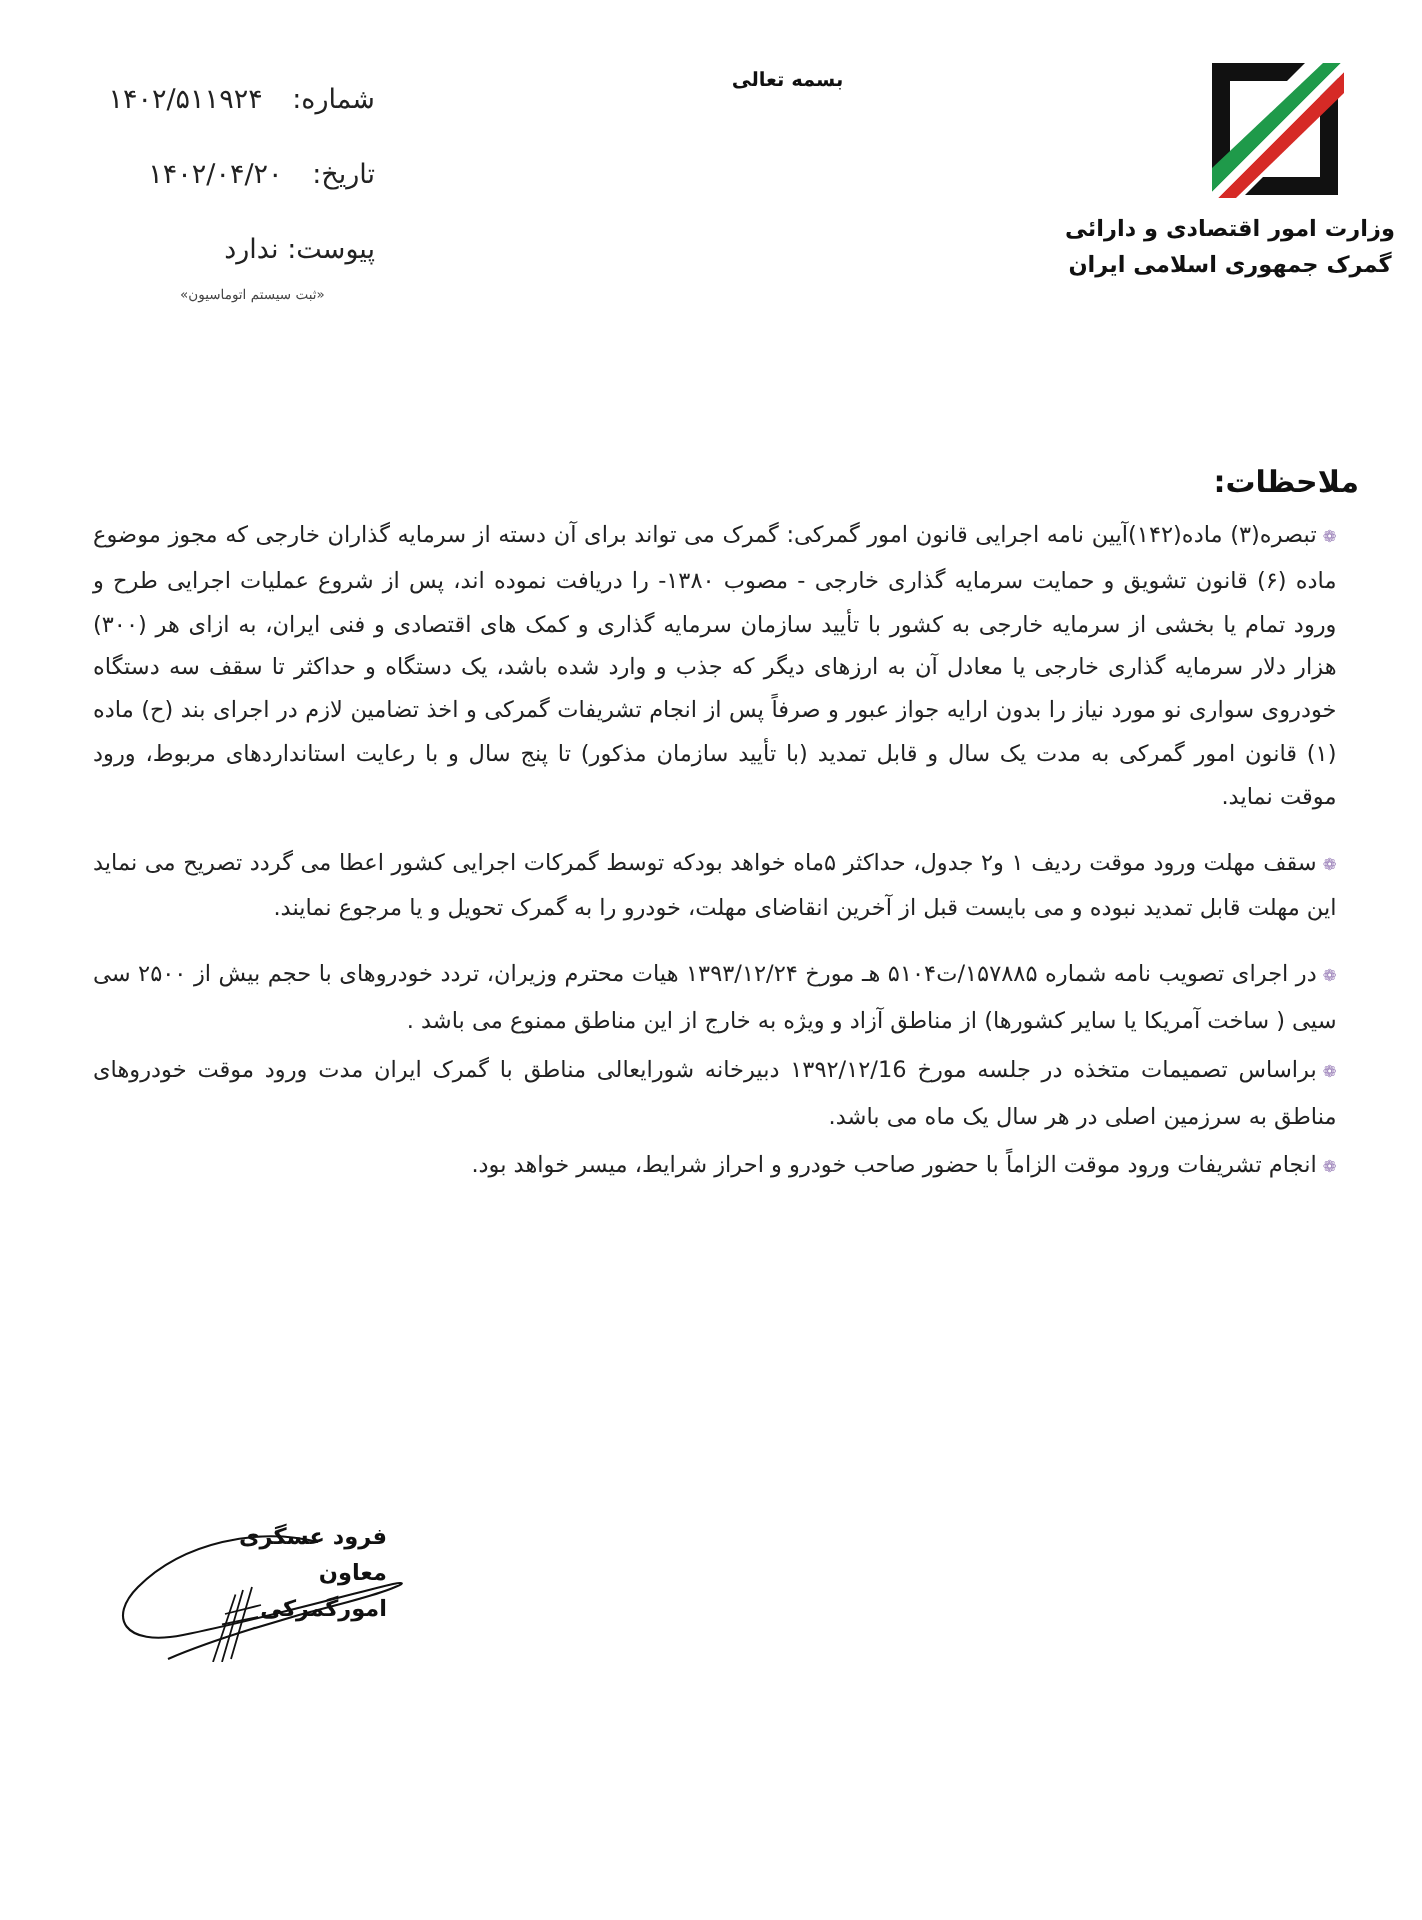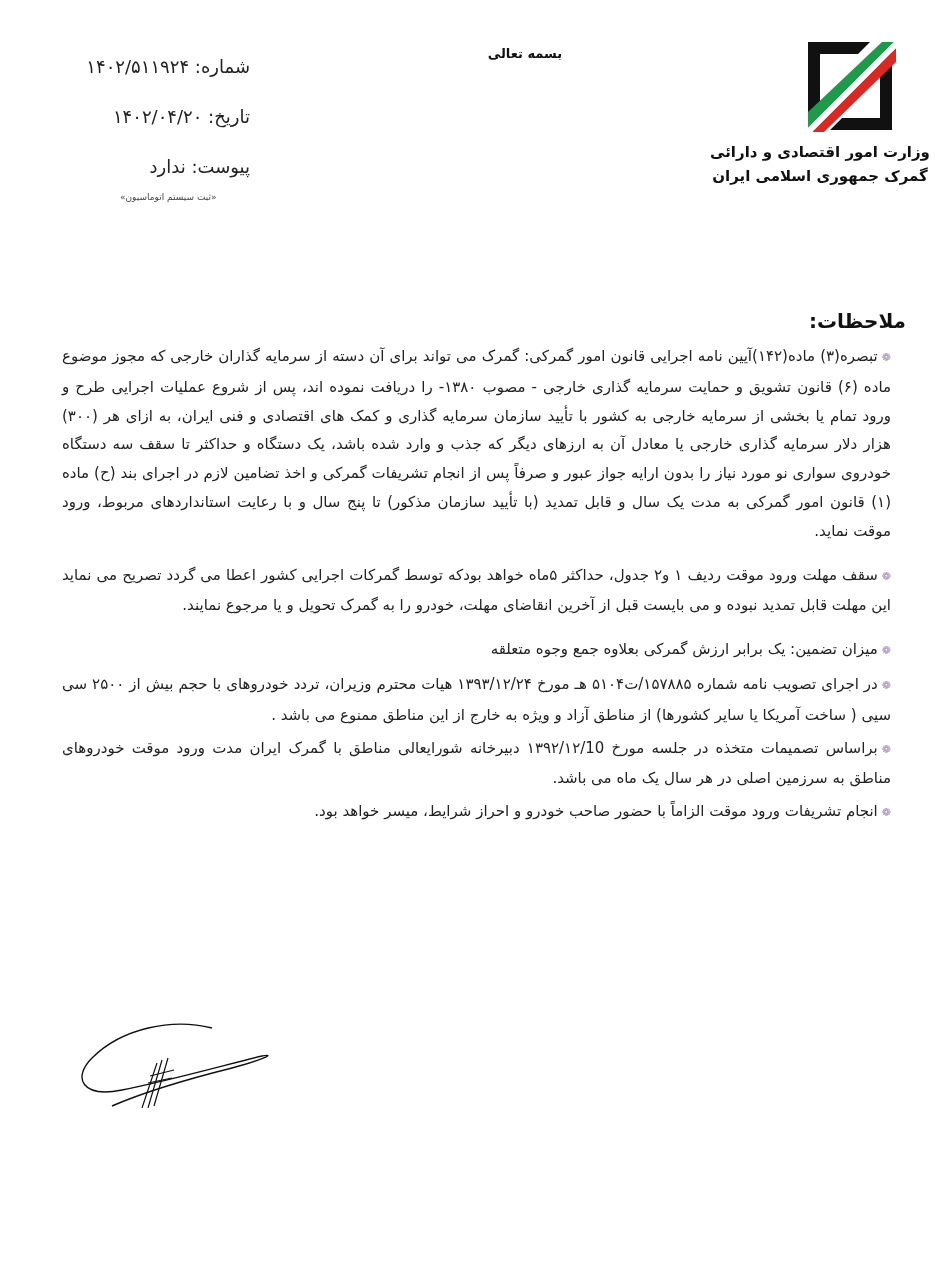--- a/index.html
+++ b/index.html
@@ -7,21 +7,21 @@
   .page { position:absolute; left:0; top:0; width:948px; height:1280px; background:#fff; }
 
   .logo { position:absolute; left:804px; top:42px; width:92px; height:92px; }
   .org { position:absolute; right:18px; top:140px; width:220px; text-align:center; direction:rtl; font-weight:bold; font-size:15px; line-height:24px; color:#111; }
   .org div { white-space:nowrap; }
 
   .invocation { position:absolute; left:470px; top:46px; width:110px; text-align:center; direction:rtl; font-weight:bold; font-size:13px; color:#111; }
 
   .meta { position:absolute; left:40px; top:52px; width:210px; direction:rtl; text-align:right; font-size:18px; color:#222; }
   .meta-row { height:50px; line-height:30px; white-space:nowrap; }
-  .meta-row .lbl { }
+  .meta-row .lbl { margin-left:14px; }
   .meta-row .val { direction:ltr; unicode-bidi:embed; letter-spacing:1px; }
   .reg { position:absolute; left:120px; top:192px; font-size:9px; color:#444; direction:rtl; }
 
   .notes-title { position:absolute; right:42px; top:309px; direction:rtl; font-weight:bold; font-size:20px; color:#111; }
 
   .notes { position:absolute; left:62px; right:42px; top:342px; direction:rtl; text-align:justify; font-size:15px; color:#222; }
   .note { line-height:28.8px; margin:0 15px 15px 0; text-align-last:right; }
   .note.tight { margin-bottom:4px; }
   .bullet { color:#9a7fb8; font-size:11px; margin-left:4px; }
 
@@ -62,25 +62,28 @@
       <span>ندارد</span>
     </div>
   </div>
   <div class="reg">«ثبت سیستم اتوماسیون»</div>
 
   <div class="notes-title">ملاحظات:</div>
 
   <div class="notes">
     <p class="note"><span class="bullet">❁</span><span>تبصره(۳) ماده(۱۴۲)آیین نامه اجرایی قانون امور گمرکی: گمرک می تواند برای آن دسته از سرمایه گذاران خارجی که مجوز موضوع ماده (۶) قانون تشویق و حمایت سرمایه گذاری خارجی - مصوب ۱۳۸۰- را دریافت نموده اند، پس از شروع عملیات اجرایی طرح و ورود تمام یا بخشی از سرمایه خارجی به کشور با تأیید سازمان سرمایه گذاری و کمک های اقتصادی و فنی ایران، به ازای هر (۳۰۰) هزار دلار سرمایه گذاری خارجی یا معادل آن به ارزهای دیگر که جذب و وارد شده باشد، یک دستگاه و حداکثر تا سقف سه دستگاه خودروی سواری نو مورد نیاز را بدون ارایه جواز عبور و صرفاً پس از انجام تشریفات گمرکی و اخذ تضامین لازم در اجرای بند (ح) ماده (۱) قانون امور گمرکی به مدت یک سال و قابل تمدید (با تأیید سازمان مذکور) تا پنج سال و با رعایت استانداردهای مربوط، ورود موقت نماید.</span></p>
     <p class="note"><span class="bullet">❁</span><span>سقف مهلت  ورود موقت ردیف ۱ و۲ جدول، حداکثر ۵ماه خواهد بودکه توسط گمرکات اجرایی کشور اعطا می گردد تصریح می نماید این مهلت قابل تمدید نبوده و می بایست قبل از آخرین انقاضای مهلت، خودرو را به گمرک تحویل و یا مرجوع نمایند.</span></p>
-    <p class="note tight"><span class="bullet">❁</span><span>میزان تضمین: یک برابر ارزش گمرکی بعلاوه جمع وجوه متعلقه</span></p>
     <p class="note tight"><span class="bullet">❁</span><span>در اجرای تصویب نامه شماره ۱۵۷۸۸۵/ت۵۱۰۴ هـ مورخ ۱۳۹۳/۱۲/۲۴ هیات محترم وزیران، تردد خودروهای با حجم بیش از ۲۵۰۰ سی سیی ( ساخت آمریکا یا سایر کشورها) از مناطق آزاد و ویژه به خارج از این مناطق ممنوع می باشد .</span></p>
-    <p class="note tight"><span class="bullet">❁</span><span>براساس تصمیمات متخذه در جلسه مورخ ۱۳۹۲/۱۲/10 دبیرخانه شورایعالی مناطق با گمرک ایران مدت ورود موقت خودروهای مناطق به سرزمین اصلی در هر سال یک ماه می باشد.</span></p>
+    <p class="note tight"><span class="bullet">❁</span><span>براساس تصمیمات متخذه در جلسه مورخ ۱۳۹۲/۱۲/16 دبیرخانه شورایعالی مناطق با گمرک ایران مدت ورود موقت خودروهای مناطق به سرزمین اصلی در هر سال یک ماه می باشد.</span></p>
     <p class="note tight"><span class="bullet">❁</span><span>انجام تشریفات ورود موقت الزاماً با حضور صاحب خودرو و احراز شرایط، میسر خواهد بود.</span></p>
   </div>
 
   <svg class="signature" viewBox="0 0 240 100">
     <path d="M150 20 C110 10 60 20 30 50 C10 70 20 90 60 82 C110 72 170 55 200 48 C215 45 200 52 170 60 C130 70 80 85 50 98" fill="none" stroke="#111" stroke-width="1.4"></path>
     <path d="M95 55 L80 100 M100 52 L86 100 M106 50 L92 98" fill="none" stroke="#111" stroke-width="1.2"></path>
     <path d="M88 68 L112 62 M86 75 L110 70" fill="none" stroke="#111" stroke-width="1.2"></path>
   </svg>
+  <div class="sig-name">
+    <div>فرود عسگری</div>
+    <div>معاون امورگمرکی</div>
+  </div>
 
 </div>
 
 </body></html>

